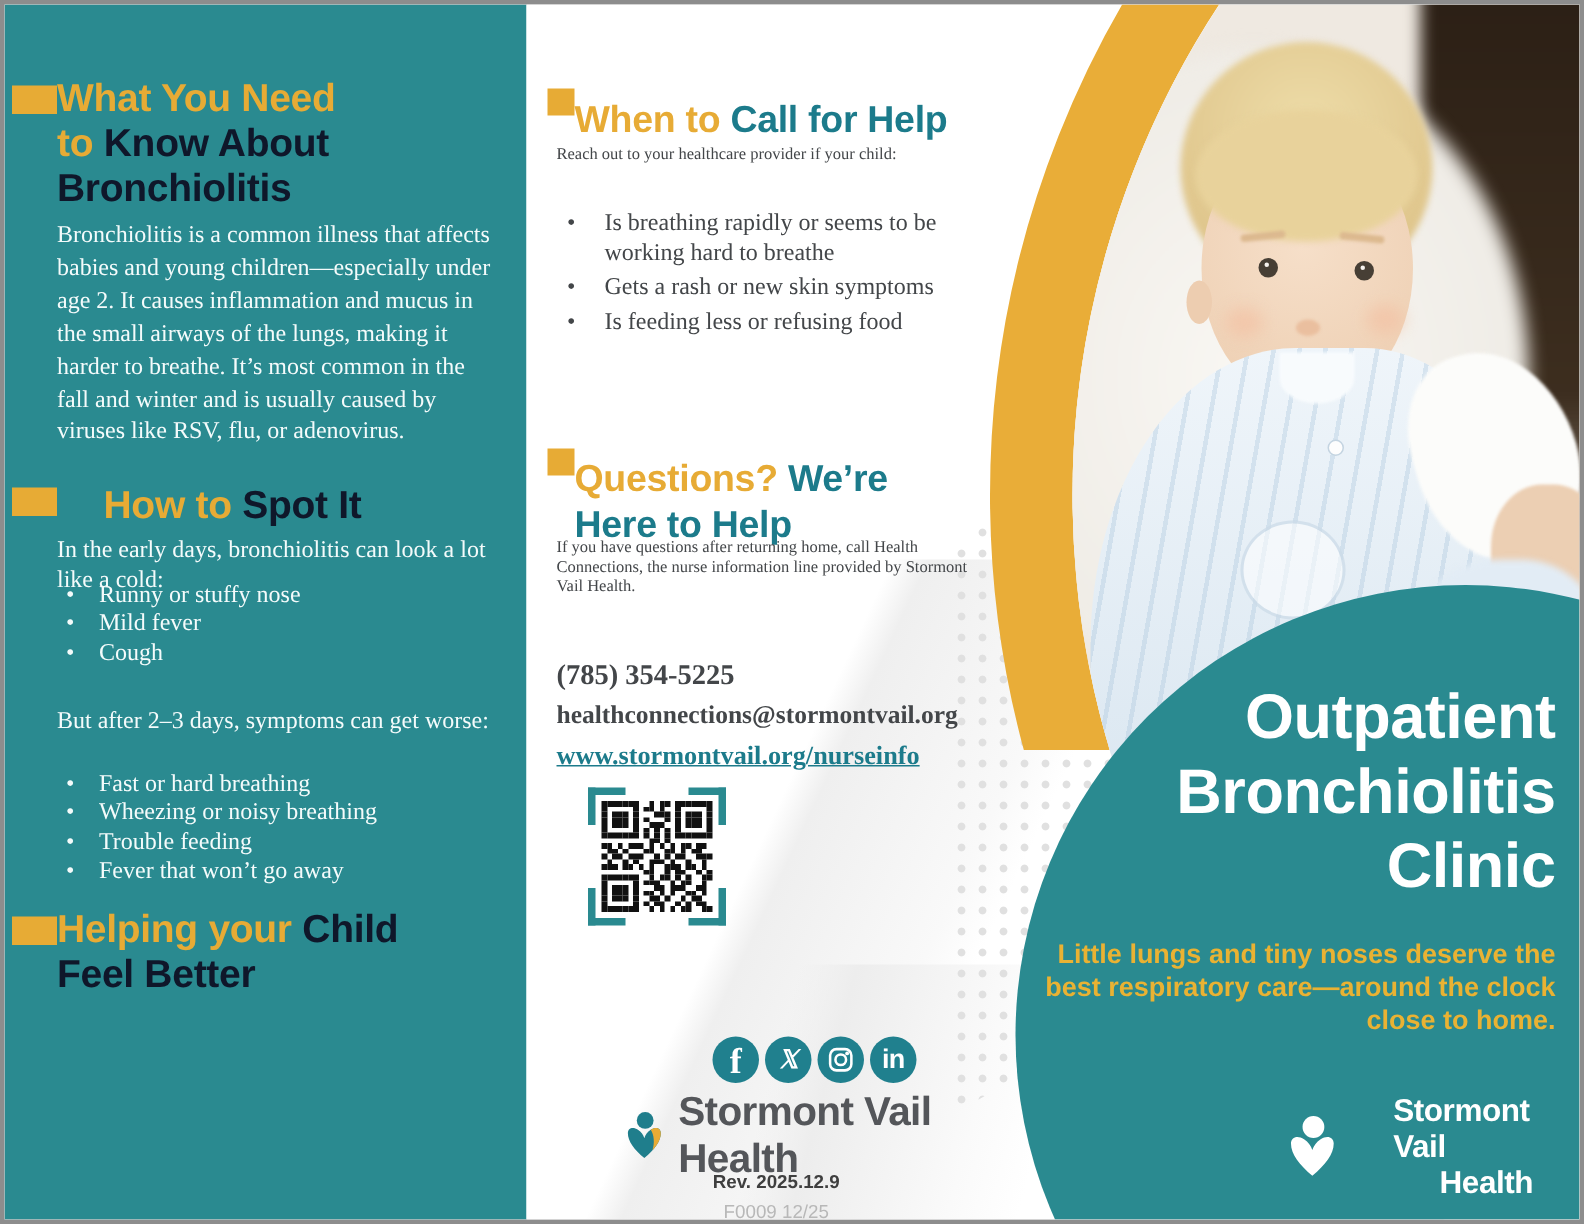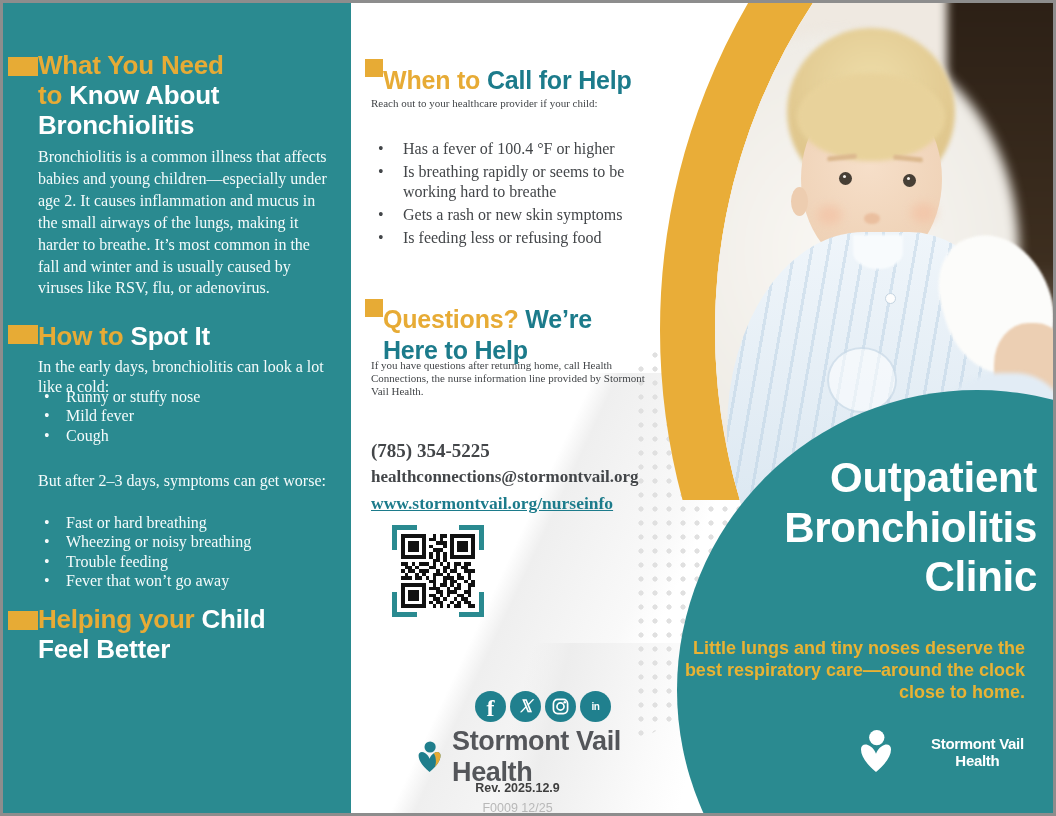--- a/index.html
+++ b/index.html
@@ -4,21 +4,21 @@
 <style>
   html,body{margin:0;padding:0;background:#ffffff;}
   .page{position:relative;width:1056px;height:816px;box-sizing:border-box;border:3px solid #8d8d8d;background:#ffffff;overflow:hidden;font-family:"Liberation Sans",sans-serif;}
   .pre{white-space:pre-line;}
 
   
   .left-panel{position:absolute;left:0;top:0;width:348px;height:810px;background:#2a8a90;}
   .gold-marker{position:absolute;background:#e7ab35;}
   .lh{position:absolute;left:35px;margin:0;font-weight:700;font-size:26px;line-height:1.16;letter-spacing:-.2px;}
   .lh .g{color:#e7ab35;}
-  .lh .w{color:#ffffff;}
+  .lh .w{color:#0f172a;}
   .lp{position:absolute;left:35px;width:290px;margin:0;font-family:"Liberation Serif",serif;font-size:16px;line-height:1.37;color:#f4fbfb;}
   .lul{position:absolute;left:35px;width:290px;margin:0;padding:0;list-style:none;font-family:"Liberation Serif",serif;font-size:16px;line-height:1.21;color:#f4fbfb;}
   .lul li{padding-left:28px;position:relative;}
   .lul li::before{content:"•";position:absolute;left:6px;top:0;}
 
   
   .main{position:absolute;left:348px;top:0;width:702px;height:810px;background:#ffffff;}
   .art{position:absolute;inset:0;overflow:hidden;}
   .streak1{position:absolute;left:-10px;top:370px;width:400px;height:440px;background:linear-gradient(115deg,rgba(240,240,240,0) 42%,#efefef 46%,#f9f9f9 66%,rgba(240,240,240,0) 72%);}
   .streak2{position:absolute;left:40px;top:640px;width:430px;height:170px;background:linear-gradient(105deg,rgba(238,238,238,0) 30%,#ededed 38%,#fafafa 60%,rgba(238,238,238,0) 70%);}
@@ -73,46 +73,46 @@
   .qr-c-bl{left:0;bottom:0;border-left-width:5px;border-bottom-width:5px;}
   .qr-c-br{right:0;bottom:0;border-right-width:5px;border-bottom-width:5px;}
   .qr-grid{position:absolute;left:7px;top:7px;width:78px;height:78px;background:#ffffff;display:grid;grid-template-columns:repeat(21,1fr);grid-template-rows:repeat(21,1fr);padding:2px;box-sizing:border-box;}
   .qr-grid .qb{background:#111111;}
 
   
   .soc-row{position:absolute;left:104px;top:688px;display:flex;gap:4px;}
   .soc{width:31px;height:31px;border-radius:50%;background:#20808e;color:#ffffff;display:flex;align-items:center;justify-content:center;font-weight:700;}
   .soc .fb{font-family:"Liberation Serif",serif;font-size:24px;position:relative;top:2px;}
   .soc .xx{font-size:17px;font-style:italic;}
-  .soc .inn{font-size:10px;letter-spacing:-.5px;}
+  .soc .inn{font-size:18px;letter-spacing:-.5px;}
   .logo-row{position:absolute;left:44px;top:723px;width:270px;display:flex;align-items:center;justify-content:center;gap:8px;}
   .logo-text{font-size:27px;font-weight:700;color:#54565a;letter-spacing:-.4px;}
   .rev{position:absolute;left:0;width:293px;text-align:center;font-size:12.5px;font-weight:700;color:#3f3f3f;}
   .formno{position:absolute;left:0;width:293px;text-align:center;font-size:12.5px;color:#b8b8b8;}
 
   
   .r-title{position:absolute;right:16px;top:450px;width:345px;margin:0;text-align:right;color:#ffffff;font-size:42px;font-weight:800;line-height:1.18;letter-spacing:-.3px;}
-  .r-tag{position:absolute;right:16px;top:622px;width:348px;margin:12px;text-align:right;color:#e9b233;font-size:18px;font-weight:700;line-height:1.23;}
+  .r-tag{position:absolute;right:16px;top:622px;width:348px;margin:0;text-align:right;color:#e9b233;font-size:18px;font-weight:700;line-height:1.23;}
   .r-logo{position:absolute;left:505px;top:726px;display:flex;align-items:center;gap:9px;}
-  .r-logo-col{display:flex;flex-direction:column;align-items:center;color:#ffffff;font-weight:700;font-size:15px;line-height:1.15;letter-spacing:-.3px;margin-left:26px;}
+  .r-logo-col{display:flex;flex-direction:column;align-items:center;color:#ffffff;font-weight:700;font-size:21px;line-height:1.15;letter-spacing:-.3px;margin-left:26px;}
 </style>
 </head>
 <body>
 
 <div class="page">
 
   <div class="left-panel">
     <div class="gold-marker" style="left:5px;top:54px;width:30px;height:19px;"></div>
     <h2 class="lh pre" style="top:47px;"><span class="g">What You Need
 to </span><span class="w">Know About
 Bronchiolitis</span></h2>
     <p class="lp" style="top:143px;">Bronchiolitis is a common illness that affects babies and young children—especially under age 2. It causes inflammation and mucus in the small airways of the lungs, making it harder to breathe. It’s most common in the fall and winter and is usually caused by viruses like RSV, flu, or adenovirus.</p>
 
     <div class="gold-marker" style="left:5px;top:322px;width:30px;height:19px;"></div>
-    <h2 class="lh" style="top:318px;"><span class="g">How to </span><span class="w">Spot It</span></h2>
+    <h2 class="lh" style="top:318px;padding-left:31px;"><span class="g">How to </span><span class="w">Spot It</span></h2>
     <p class="lp" style="top:354px;line-height:1.22;">In the early days, bronchiolitis can look a lot like a cold:</p>
     <ul class="lul" style="top:384px;">
       <li>Runny or stuffy nose</li>
       <li>Mild fever</li>
       <li>Cough</li>
     </ul>
     <p class="lp" style="top:468px;line-height:1.22;">But after 2–3 days, symptoms can get worse:</p>
     <ul class="lul" style="top:510px;">
       <li>Fast or hard breathing</li>
       <li>Wheezing or noisy breathing</li>
@@ -162,21 +162,20 @@
       </div>
 
       <div class="teal-blob"></div>
     </div>
 
     <div class="mid-col">
       <div class="mid-marker" style="top:56px;"></div>
       <h2 class="mh" style="top:50px;"><span class="g">When to </span><span class="t">Call for Help</span></h2>
       <p class="mp" style="top:94px;">Reach out to your healthcare provider if your child:</p>
       <ul class="mul" style="top:136px;">
-        <li>Has a fever of 100.4 °F or higher</li>
         <li>Is breathing rapidly or seems to be working hard to breathe</li>
         <li>Gets a rash or new skin symptoms</li>
         <li>Is feeding less or refusing food</li>
       </ul>
 
       <div class="mid-marker" style="top:296px;"></div>
       <h2 class="mh pre" style="top:289px;"><span class="g">Questions? </span><span class="t">We’re
 Here to Help</span></h2>
       <p class="mp" style="top:356px;line-height:1.18;">If you have questions after returning home, call Health Connections, the nurse information line provided by Stormont Vail Health.</p>
       <p class="contact" style="top:437px;font-size:19px;">(785) 354-5225</p>

